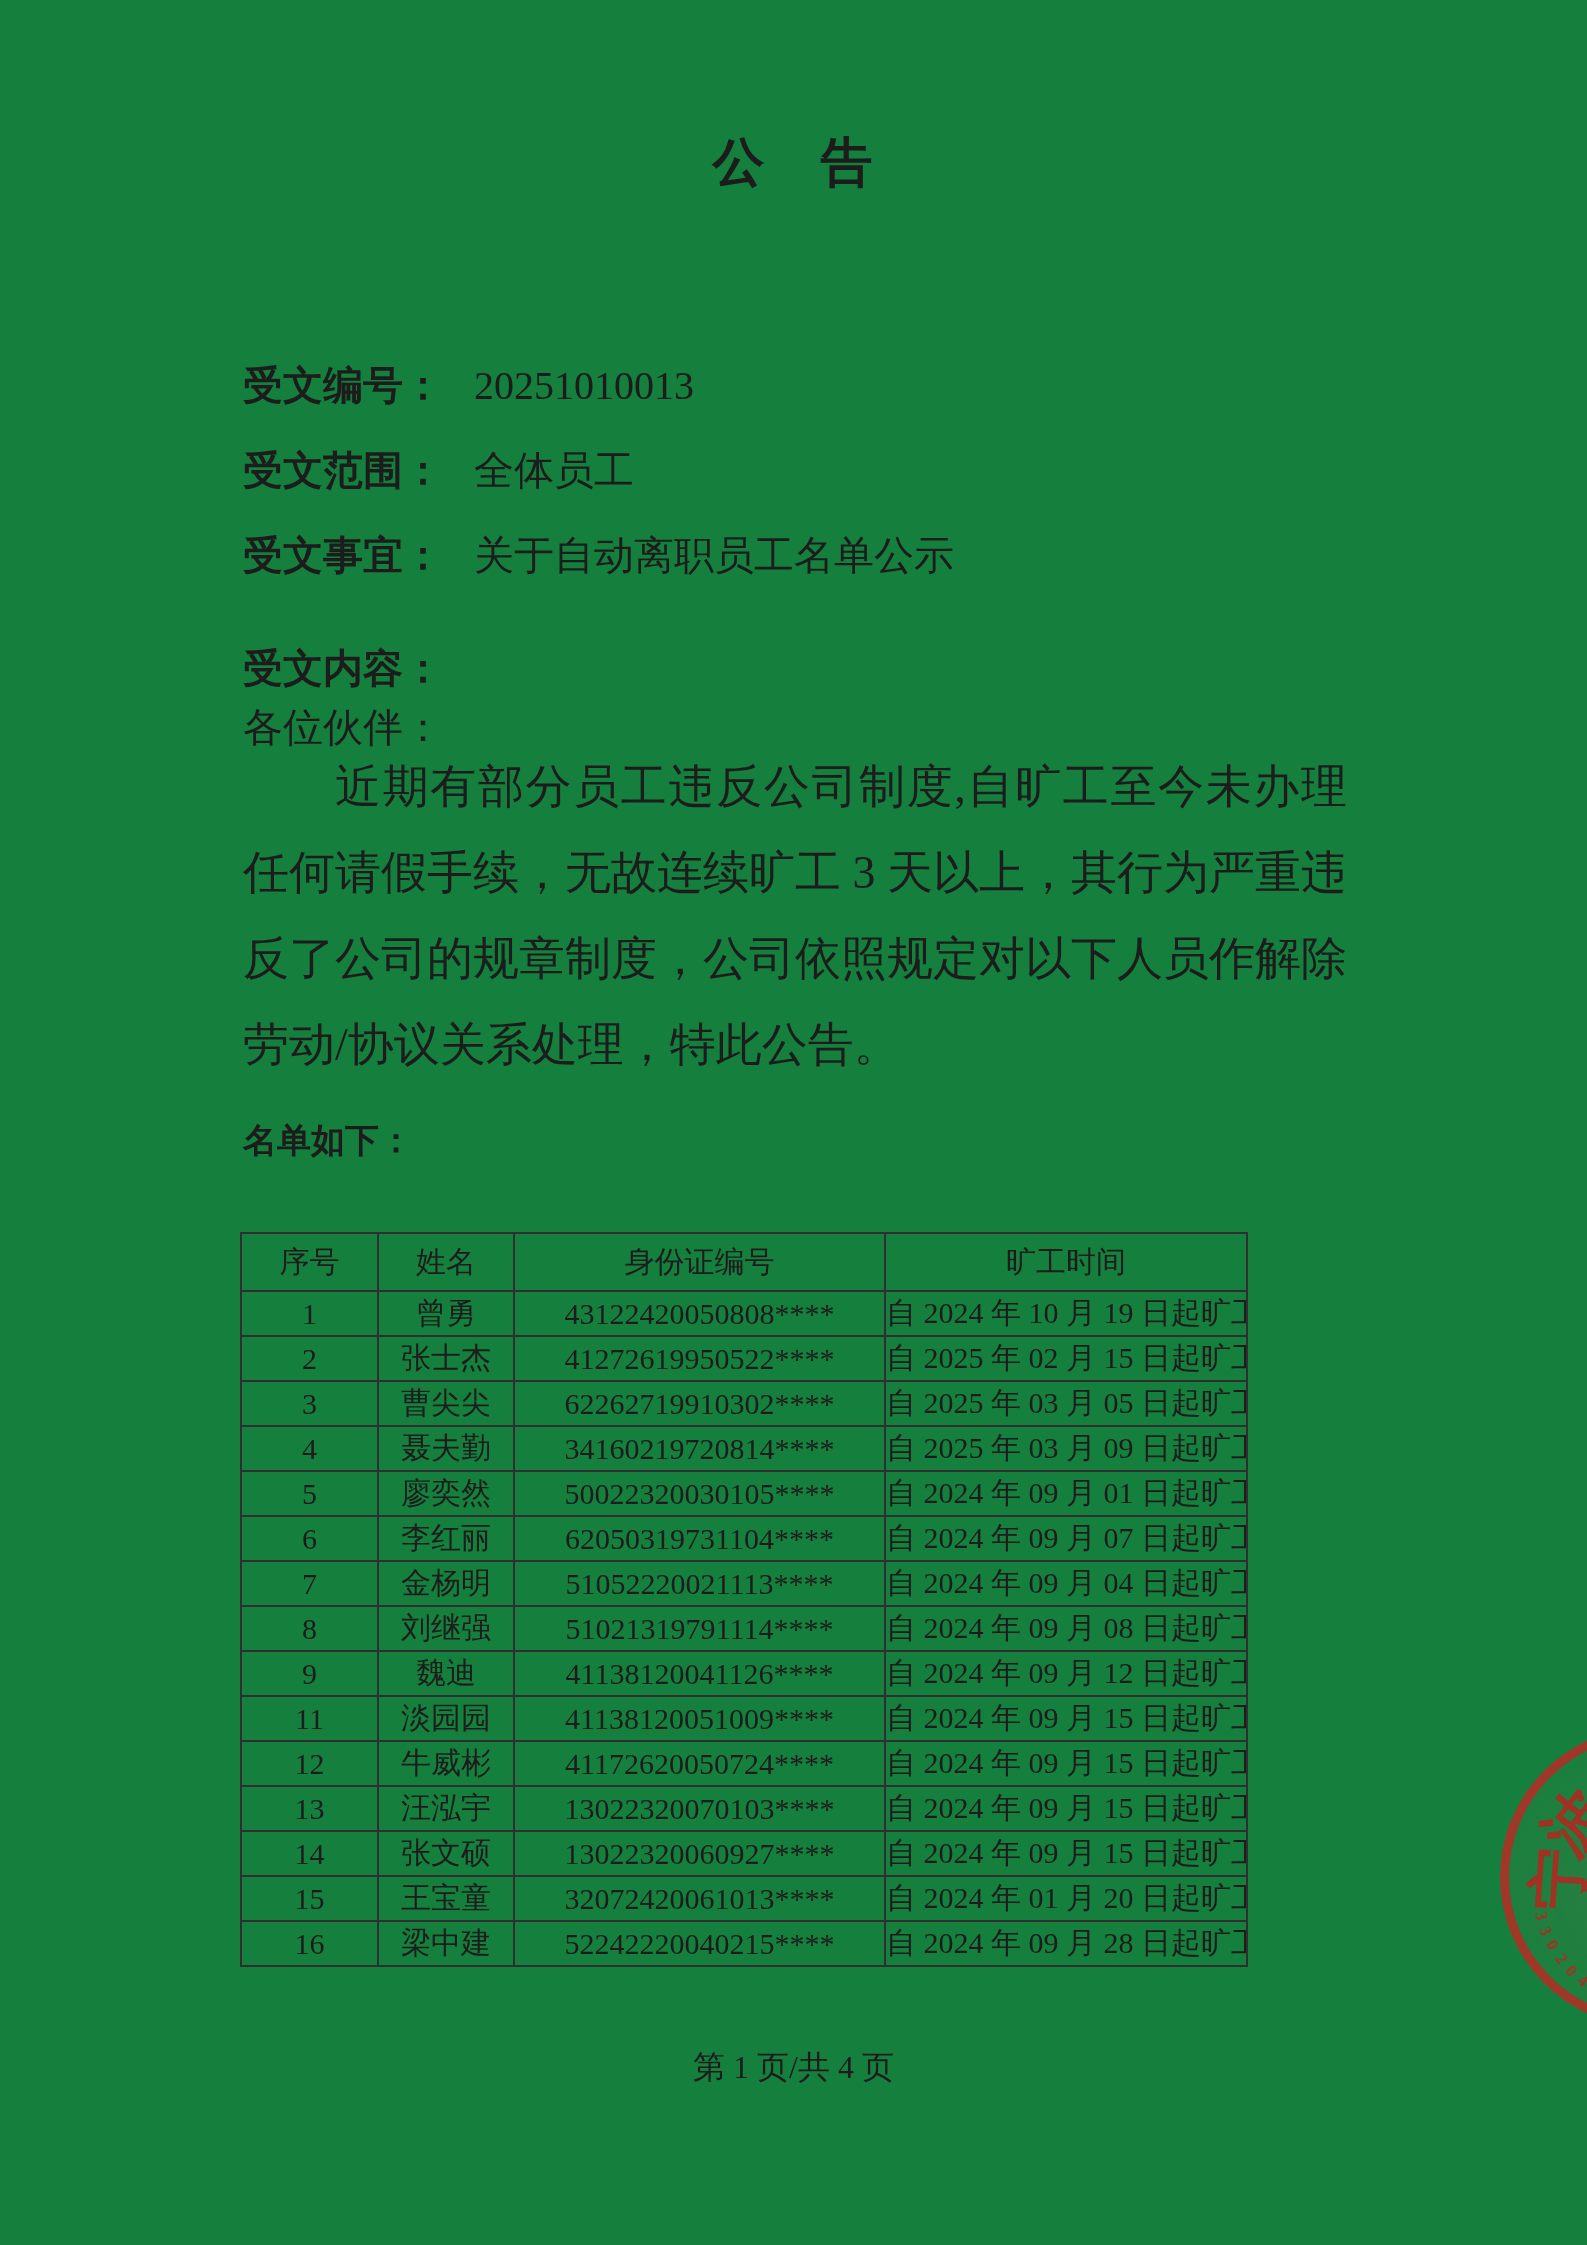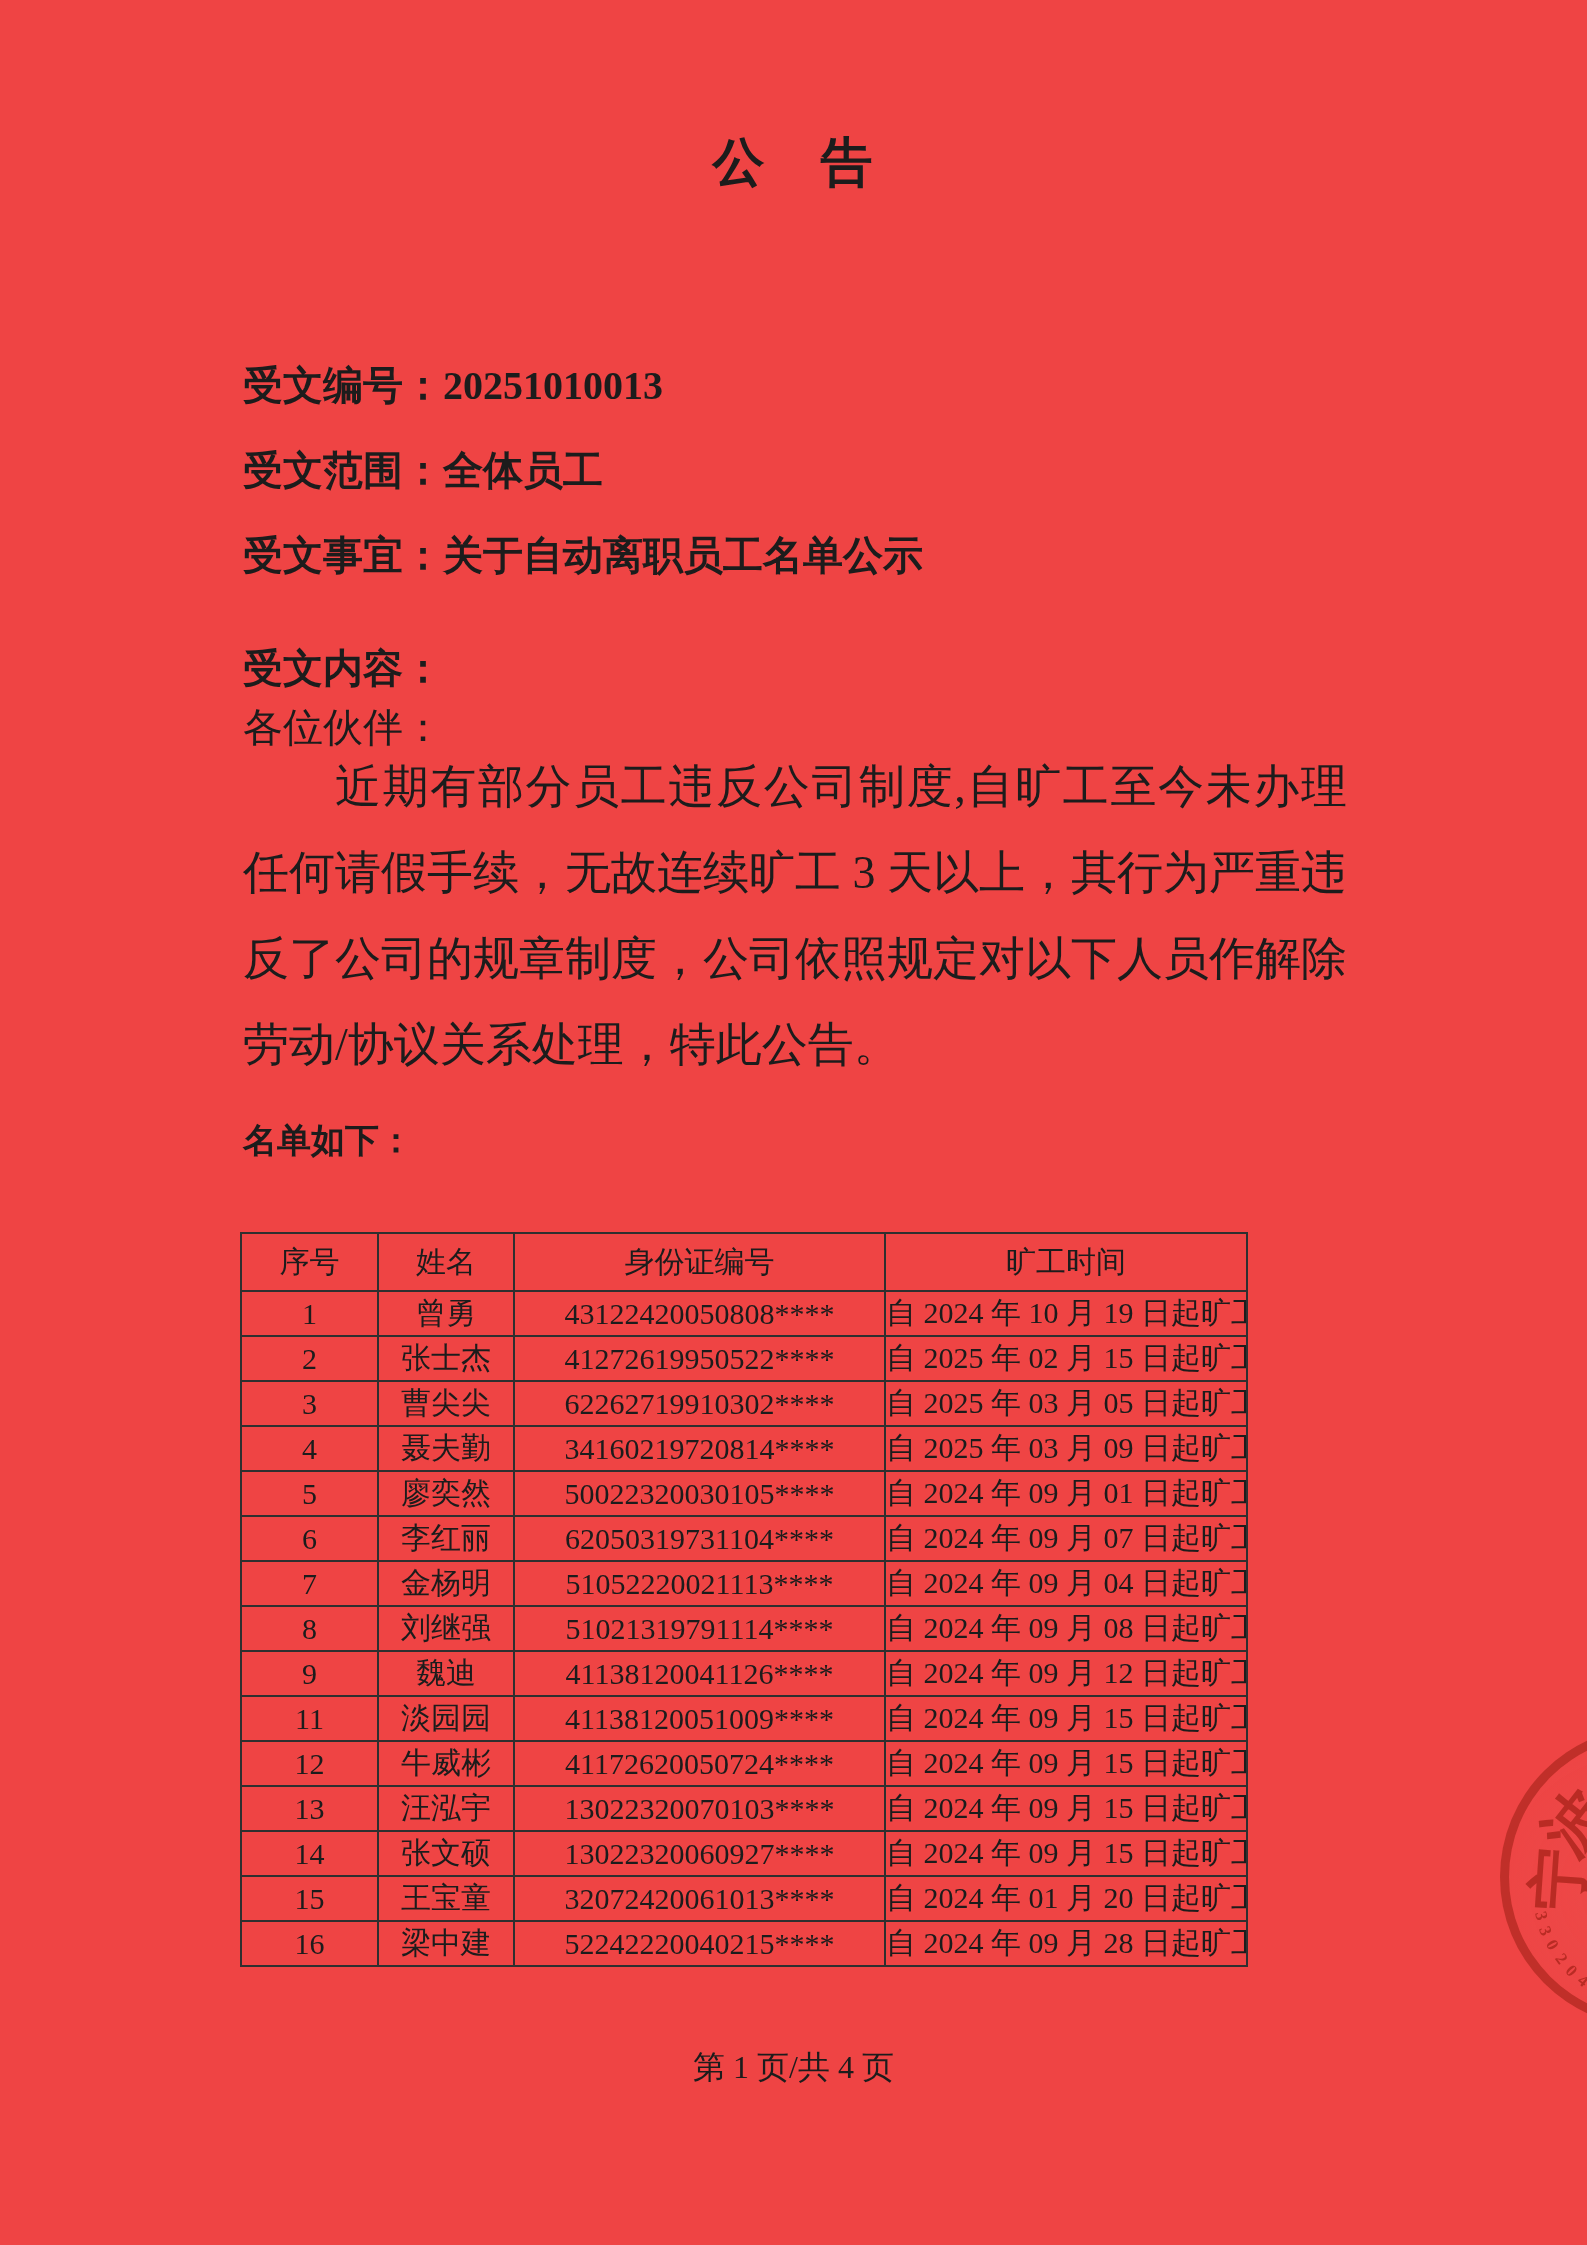--- a/index.html
+++ b/index.html
@@ -1,27 +1,27 @@
 <!DOCTYPE html>
 <html><head>
 <meta charset="utf-8">
 <style>
   html,body{margin:0;padding:0;background:#ffffff;}
   #page{
-    position:relative;width:1587px;height:2245px;background:#ef4444;
+    position:relative;width:1587px;height:2245px;background:#15803d;
     overflow:hidden;color:#1c1c1c;
     font-family:"Liberation Serif","DejaVu Serif",serif;
   }
   .doc-title{
     position:absolute;top:128px;left:0;width:100%;text-align:center;
     font-size:52px;font-weight:bold;letter-spacing:2px;
   }
   .field-line{position:absolute;left:243px;width:1104px;height:56px;font-size:40px;white-space:nowrap;}
   .field-label{font-weight:bold;}
-  .field-value{font-weight:bold;}
+  .field-value{font-weight:normal;margin-left:31px;}
   #field-0{top:358px;}
   #field-1{top:443px;}
   #field-2{top:528px;}
   #field-3{top:613px;margin-top:28px;}
   .salutation{position:absolute;left:243px;top:700px;font-size:40px;}
   .body-paragraph{
     position:absolute;left:243px;top:744px;width:1104px;
     font-size:46px;line-height:86px;text-indent:2em;text-align:justify;
   }
   .list-label{position:absolute;left:243px;top:1118px;font-size:34px;font-weight:bold;}

